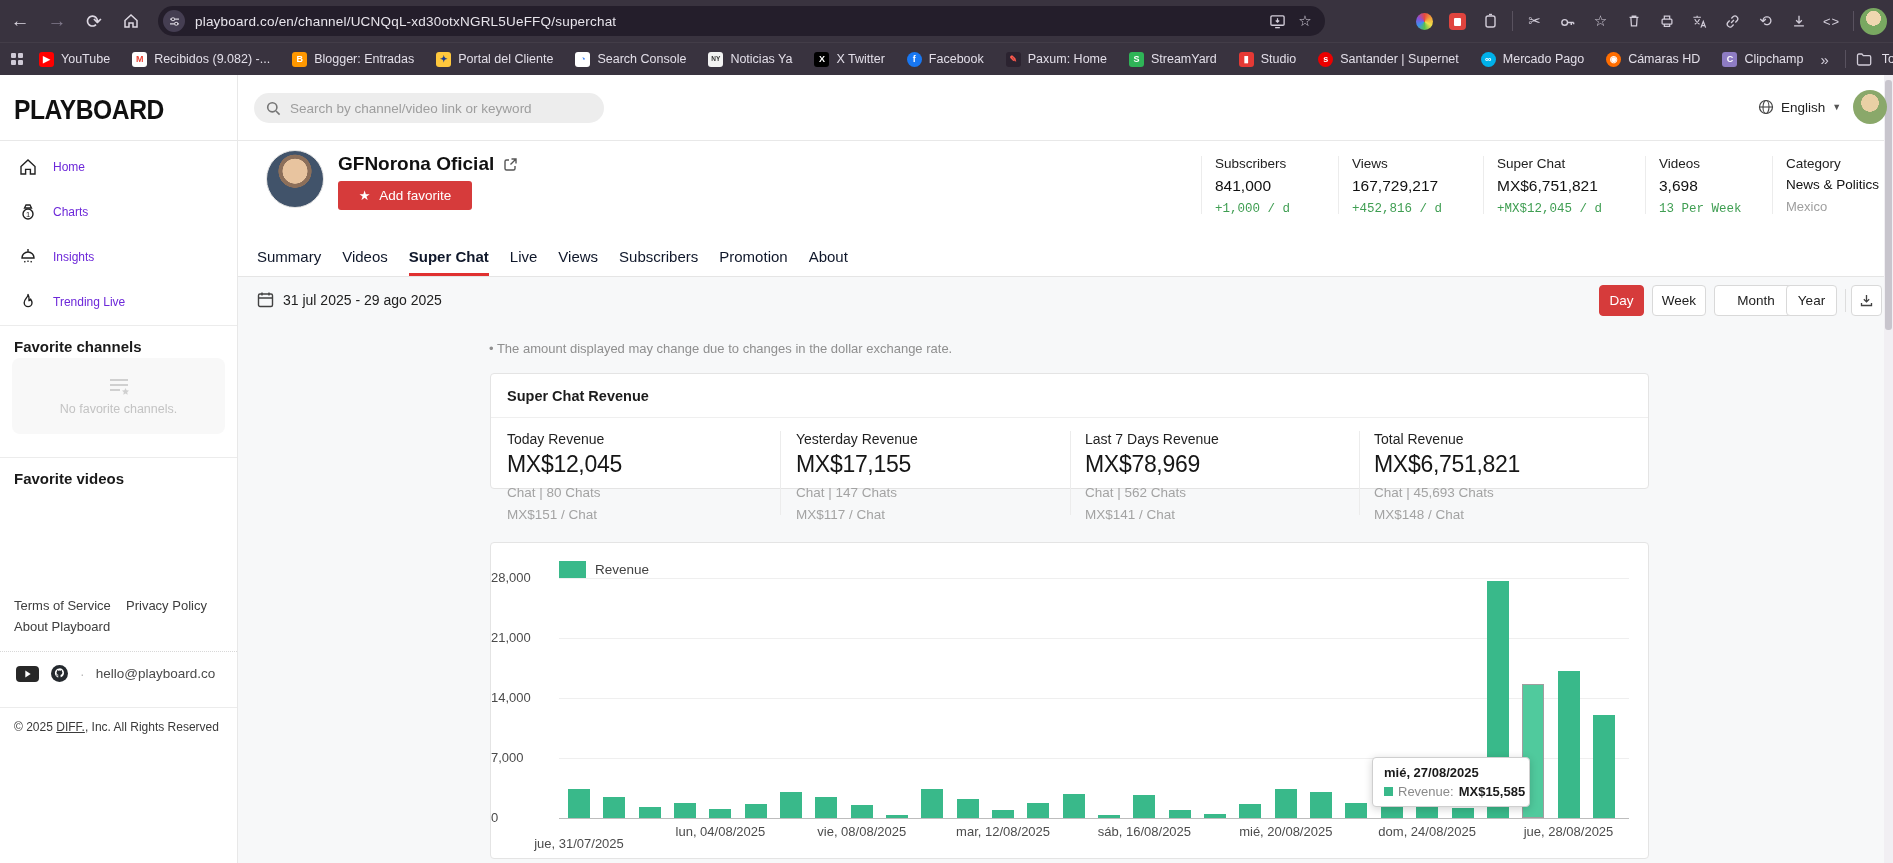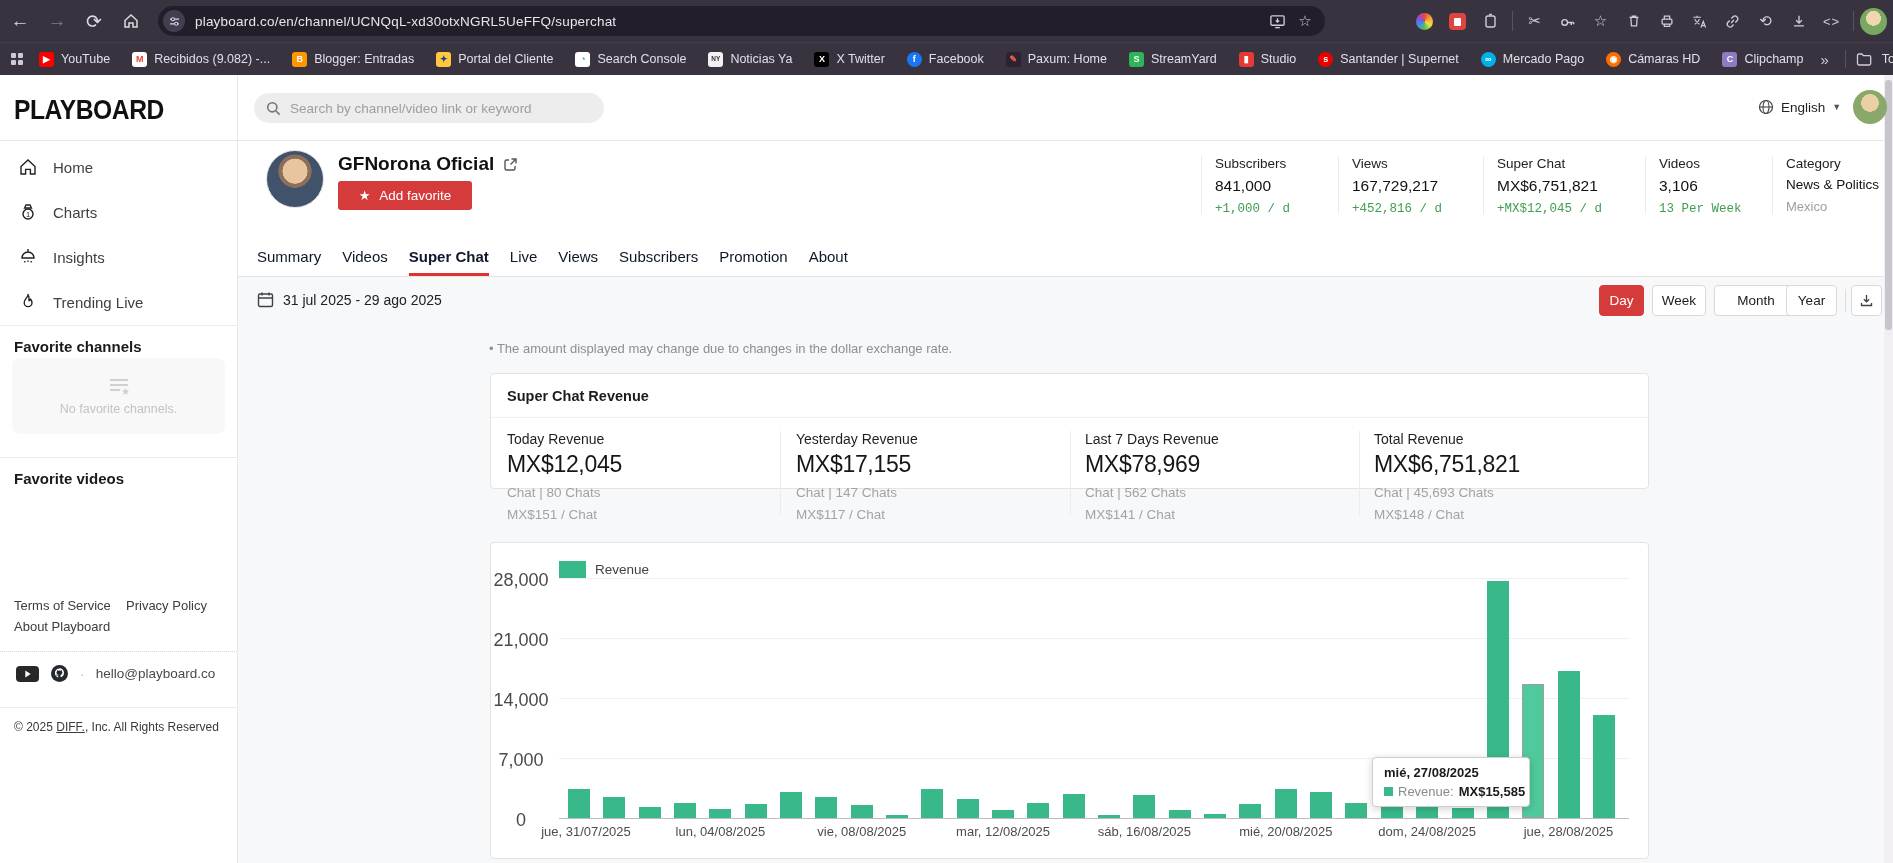--- a/index.html
+++ b/index.html
@@ -63,21 +63,21 @@
   .search input::placeholder { color:#9e9e9e; }
   .lang { position:absolute; left:1758px; top:99px; display:flex; align-items:center; gap:7px; cursor:pointer; }
   .lang-label { font-size:13.5px; color:#222; }
   .caret { font-size:9px; color:#555; }
   .hdr-avatar { position:absolute; left:1853px; top:90px; width:34px; height:34px; border-radius:50%;
                 background:radial-gradient(circle at 50% 38%, #ead0a5 0 32%, #8aa86a 33% 100%); }
 
   
   .s-nav { position:absolute; left:0; width:237px; height:38px; display:flex; align-items:center;
            padding-left:18px; gap:15px; cursor:pointer; }
-  .s-nav span.lbl { font-size:15px; color:#404040; }
+  .s-nav span.lbl { font-size:12px; color:#6d28d9; }
   .s-div { position:absolute; left:0; width:237px; height:1px; background:#ececec; }
   .s-title { position:absolute; left:14px; font-size:15px; font-weight:bold; color:#1a1a1a; }
   .s-box { position:absolute; left:12px; width:213px; height:76px; background:#f8f8f8; border-radius:8px;
            display:flex; flex-direction:column; align-items:center; justify-content:center; gap:6px; }
   .s-box .empty { font-size:12.5px; color:#c3c3c3; }
   .s-link { font-size:13px; color:#3d3d3d; cursor:pointer; }
   .s-dotted { position:absolute; left:0; width:237px; border-top:1px dotted #d8d8d8; }
   .s-social { position:absolute; left:16px; top:664px; display:flex; align-items:center; gap:11px; }
   .s-mail { font-size:13.5px; color:#4a4a4a; }
   .s-dot { color:#bbb; font-size:14px; }
@@ -134,21 +134,21 @@
   .rev-div { position:absolute; top:57px; width:1px; height:84px; background:#ececec; }
 
   
   #card-chart { left:490px; top:542px; width:1159px; height:317px; }
   #chart { position:absolute; inset:0; }
   .legend { position:absolute; left:68px; top:18px; display:flex; align-items:center; gap:9px; }
   .legend-swatch { width:27px; height:17px; }
   .legend-label { font-size:13.5px; color:#424242; }
   .gridline { position:absolute; height:1px; background:#efefef; }
   .gridline.baseline { background:#bdbdbd; }
-  .ytick { position:absolute; left:0; width:60px; text-align:center; font-size:18px; color:#4a4a4a; }
+  .ytick { position:absolute; left:0; width:60px; text-align:left; font-size:13px; color:#4a4a4a; }
   .bar { position:absolute; width:22px; cursor:pointer; }
   .bar.hl { box-shadow:inset 0 0 0 1px #8d8d8d; filter:brightness(1.12) saturate(.85); }
   .xtick { position:absolute; top:281px; width:120px; margin-left:0; text-align:center; font-size:13px; color:#4c4c4c; }
   .tooltip { position:absolute; left:881px; top:214px; width:158px; background:#fff; border:1px solid #cfcfcf;
              border-radius:4px; box-shadow:0 2px 8px rgba(0,0,0,.18); padding:7px 11px; z-index:5; }
   .tt-title { font-size:13px; font-weight:bold; color:#1a1a1a; }
   .tt-row { margin-top:4px; display:flex; align-items:center; gap:5px; font-size:13px; }
   .tt-sq { width:9px; height:9px; flex:none; }
   .tt-series { color:#8a8a8a; }
   .tt-value { font-weight:bold; color:#1a1a1a; }
@@ -480,21 +480,21 @@
     <div class="st-value">167,729,217</div>
     <div class="st-delta">+452,816 / d</div>
   </div>
   <div class="st-col" style="left:1497px;">
     <div class="st-label">Super Chat</div>
     <div class="st-value">MX$6,751,821</div>
     <div class="st-delta">+MX$12,045 / d</div>
   </div>
   <div class="st-col" style="left:1659px;">
     <div class="st-label">Videos</div>
-    <div class="st-value">3,106</div>
+    <div class="st-value">3,698</div>
     <div class="st-delta">13 Per Week</div>
   </div>
   <div class="st-col" style="left:1786px;">
     <div class="st-label">Category</div>
     <div class="st-value" style="font-size:13.5px;">News &amp; Politics</div>
     <div class="st-delta gray">Mexico</div>
   </div>
 
   <div class="tabs">
     <span class="tab">Summary</span>
@@ -567,21 +567,21 @@
         <div class="ytick" style="top: 267px;">0</div>
         <div class="gridline" style="top: 215px; left: 68px; width: 1070px;"></div>
         <div class="ytick" style="top: 207px;">7,000</div>
         <div class="gridline" style="top: 155px; left: 68px; width: 1070px;"></div>
         <div class="ytick" style="top: 147px;">14,000</div>
         <div class="gridline" style="top: 95px; left: 68px; width: 1070px;"></div>
         <div class="ytick" style="top: 87px;">21,000</div>
         <div class="gridline" style="top: 35px; left: 68px; width: 1070px;"></div>
         <div class="ytick" style="top: 27px;">28,000</div>
         <div class="bar" style="left: 77px; top: 245.857px; height: 29.1429px; background: rgb(57, 185, 138);"></div>
-        <div class="xtick" style="left: 35px;">jue, 31/07/2025</div>
+        <div class="xtick" style="left: 28px; margin-top: 12px;">jue, 31/07/2025</div>
         <div class="bar" style="left: 112.34px; top: 254.429px; height: 20.5714px; background: rgb(57, 185, 138);"></div>
         <div class="bar" style="left: 147.68px; top: 263.857px; height: 11.1429px; background: rgb(57, 185, 138);"></div>
         <div class="bar" style="left: 183.02px; top: 260.429px; height: 14.5714px; background: rgb(57, 185, 138);"></div>
         <div class="bar" style="left: 218.36px; top: 266.429px; height: 8.57143px; background: rgb(57, 185, 138);"></div>
         <div class="xtick" style="left: 169.36px;">lun, 04/08/2025</div>
         <div class="bar" style="left: 253.7px; top: 260.857px; height: 14.1429px; background: rgb(57, 185, 138);"></div>
         <div class="bar" style="left: 289.04px; top: 248.857px; height: 26.1429px; background: rgb(57, 185, 138);"></div>
         <div class="bar" style="left: 324.38px; top: 253.571px; height: 21.4286px; background: rgb(57, 185, 138);"></div>
         <div class="bar" style="left: 359.72px; top: 261.714px; height: 13.2857px; background: rgb(57, 185, 138);"></div>
         <div class="xtick" style="left: 310.72px;">vie, 08/08/2025</div>

